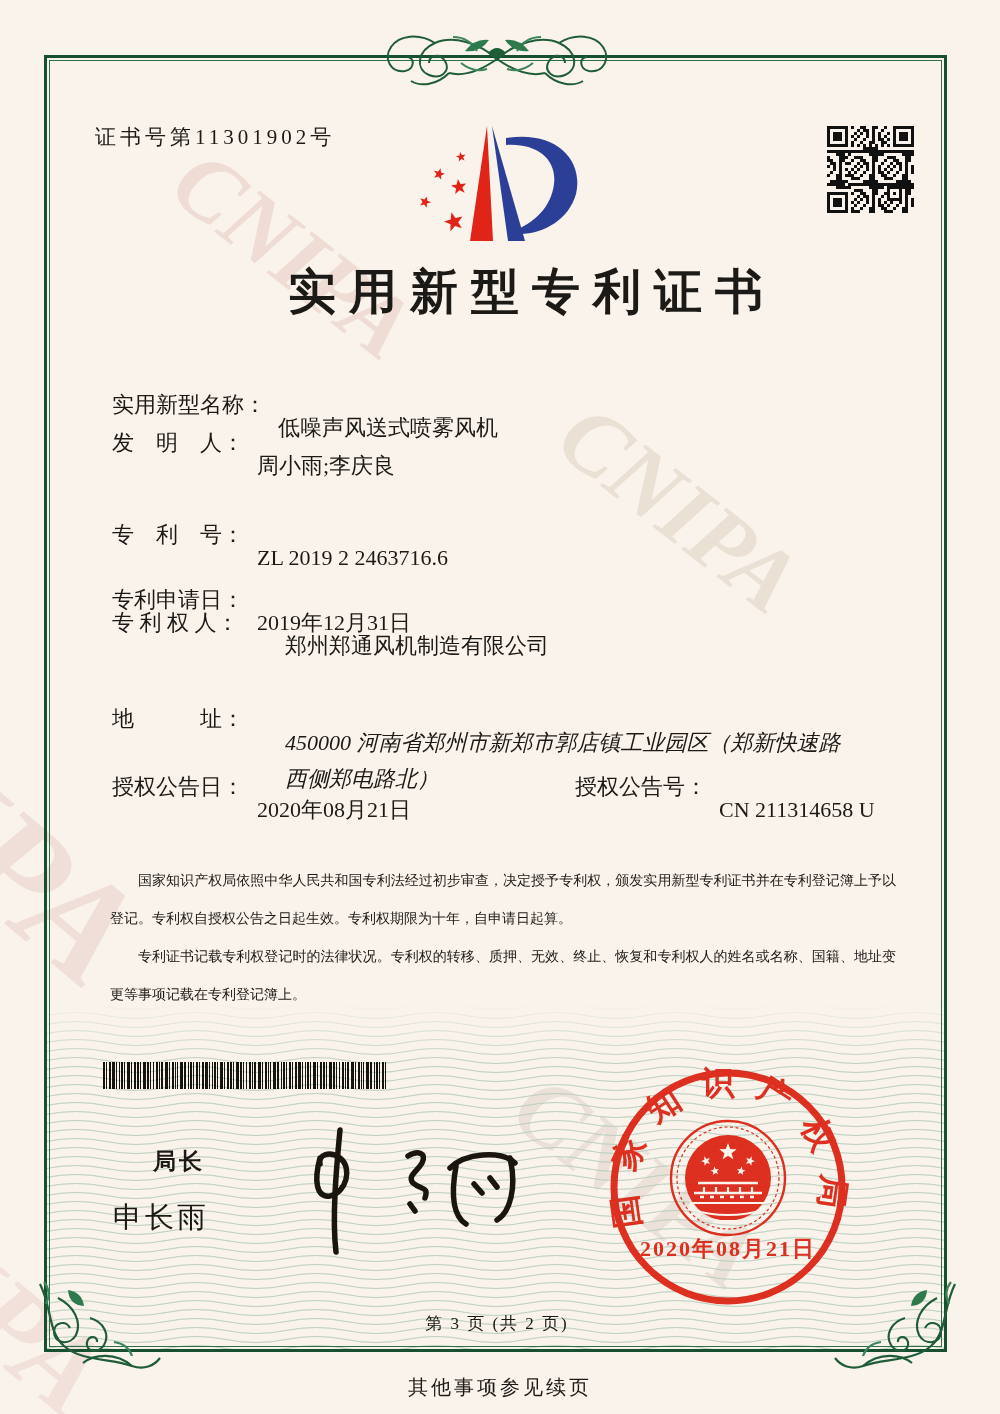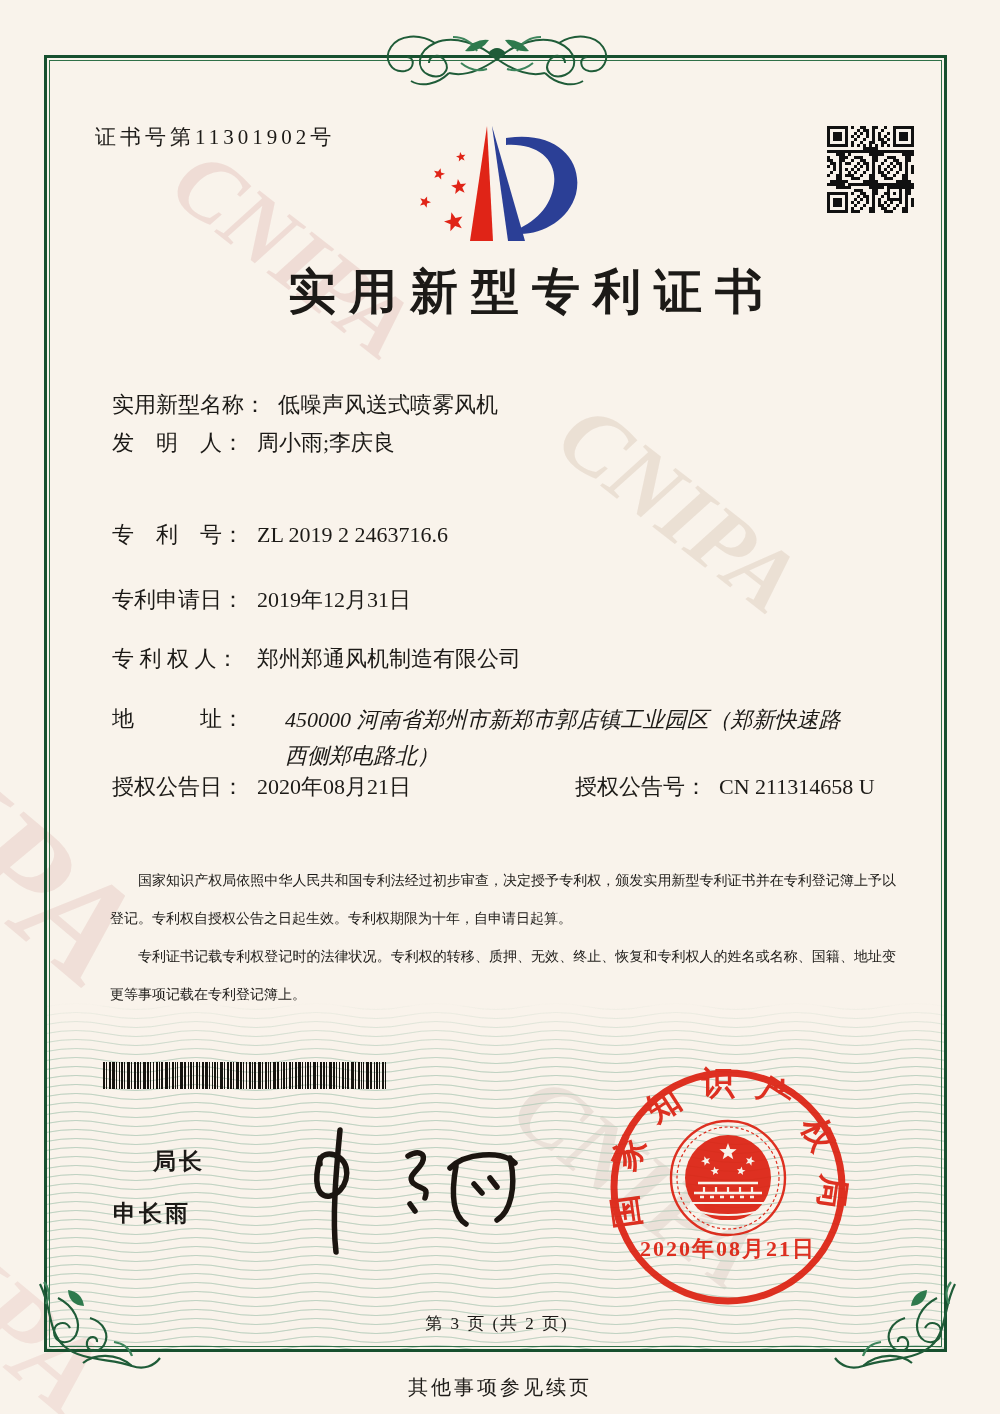--- a/index.html
+++ b/index.html
@@ -25,43 +25,43 @@
     position:absolute;left:95px;top:123px;font-size:21px;letter-spacing:4px;
   }
   .qr{position:absolute;left:827px;top:126px;width:87px;height:87px;}
   .logo{position:absolute;left:408px;top:110px;width:215px;height:145px;}
   .title{
     position:absolute;left:0;top:260px;width:100%;text-align:center;
     font-size:48px;font-weight:bold;letter-spacing:13px;padding-left:32px;
   }
   .row{position:absolute;left:112px;font-size:22px;display:flex;align-items:flex-start;line-height:34px;}
   .row .lbl{min-width:133px;white-space:pre;flex:0 0 auto;}
-  .row .val{margin-left:12px;}
+  .row .val{margin-left:12px;margin-top:23px;}
   .row-name  {top:388px;}
   .row-inv   {top:426px;}
   .row-patno {top:518px;}
   .row-appdate{top:583px;}
-  .row-owner {top:642px;}
+  .row-owner {top:606px;gap:28px;}
   .row-addr  {top:702px;gap:28px;}
   .row-addr .val{width:575px;line-height:36px;font-style:italic;}
   .row-grant {top:770px;width:800px;}
   .grant-no{position:absolute;left:463px;top:0;display:flex;}
   .paras{
     position:absolute;left:110px;top:862px;width:786px;
     font-size:14px;line-height:38px;text-align:justify;
   }
   .paras p{margin:0;text-indent:2em;}
   .barcode{position:absolute;left:103px;top:1062px;width:287px;height:27px;}
   .director-role{
     position:absolute;left:113px;top:1146px;font-size:23px;letter-spacing:3px;
     font-family:"Liberation Sans","DejaVu Sans",sans-serif;font-weight:600;margin-left:40px;
   }
   .director-name{
-    position:absolute;left:113px;top:1198px;font-size:23px;letter-spacing:3px;
-    font-family:"Liberation Sans","DejaVu Sans",sans-serif;font-weight:700;
+    position:absolute;left:113px;top:1198px;font-size:29px;letter-spacing:3px;
+    font-family:"Liberation Sans","DejaVu Sans",sans-serif;font-weight:400;
   }
   .signature{position:absolute;left:258px;top:1106px;width:290px;height:155px;}
   .seal{position:absolute;left:607px;top:1066px;width:242px;height:242px;opacity:.93;}
   .page-num{
     position:absolute;left:0;top:1312px;width:994px;text-align:center;font-size:17px;letter-spacing:2px;
   }
   .cont-note{
     position:absolute;left:0;top:1374px;width:1000px;text-align:center;font-size:20px;letter-spacing:3px;
   }
   .guilloche{position:absolute;left:46px;top:1002px;width:901px;height:349px;}

